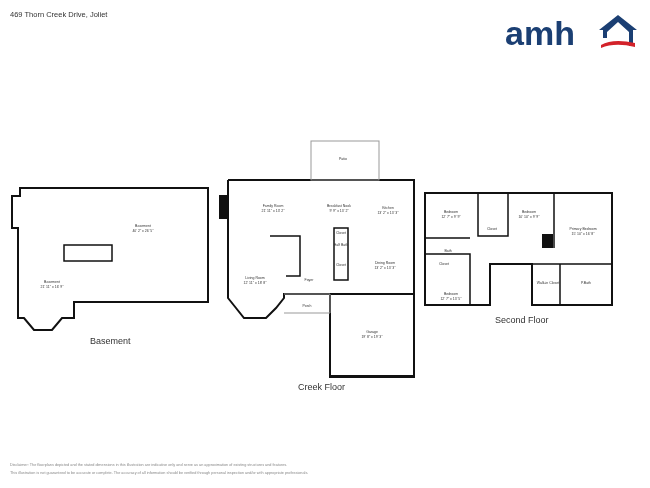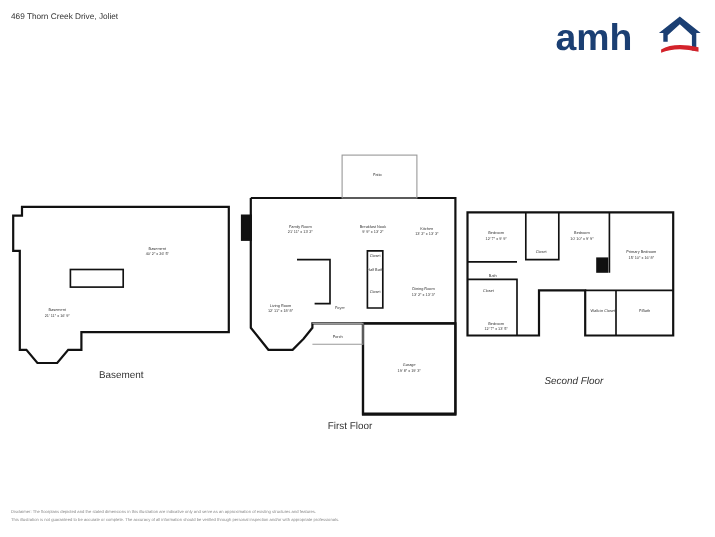--- a/index.html
+++ b/index.html
@@ -73,17 +73,17 @@
     <text x="448" y="252">Bath</text>
     <text x="444" y="265">Closet</text>
     <text x="451" y="295">Bedroom</text>
     <text x="451" y="300">12' 7" x 13' 5"</text>
     <text x="548" y="284">Walk-in Closet</text>
     <text x="586" y="284">P.Bath</text>
   </g>
 </svg>
 
 <div class="floor-label" style="left:90px;top:336px;">Basement</div>
-<div class="floor-label" style="left:298px;top:382px;">First Floor</div>
-<div class="floor-label" style="left:495px;top:341px;font-style:italic;">Second Floor</div>
+<div class="floor-label" style="left:298px;top:382px;">Creek Floor</div>
+<div class="floor-label" style="left:495px;top:315px;">Second Floor</div>
 
 <div class="disc" style="top:463px;">Disclaimer: The floorplans depicted and the stated dimensions in this illustration are indicative only and serve as an approximation of existing structures and features.</div>
 <div class="disc" style="top:471px;">This illustration is not guaranteed to be accurate or complete. The accuracy of all information should be verified through personal inspection and/or with appropriate professionals.</div>
 
 </body></html>

